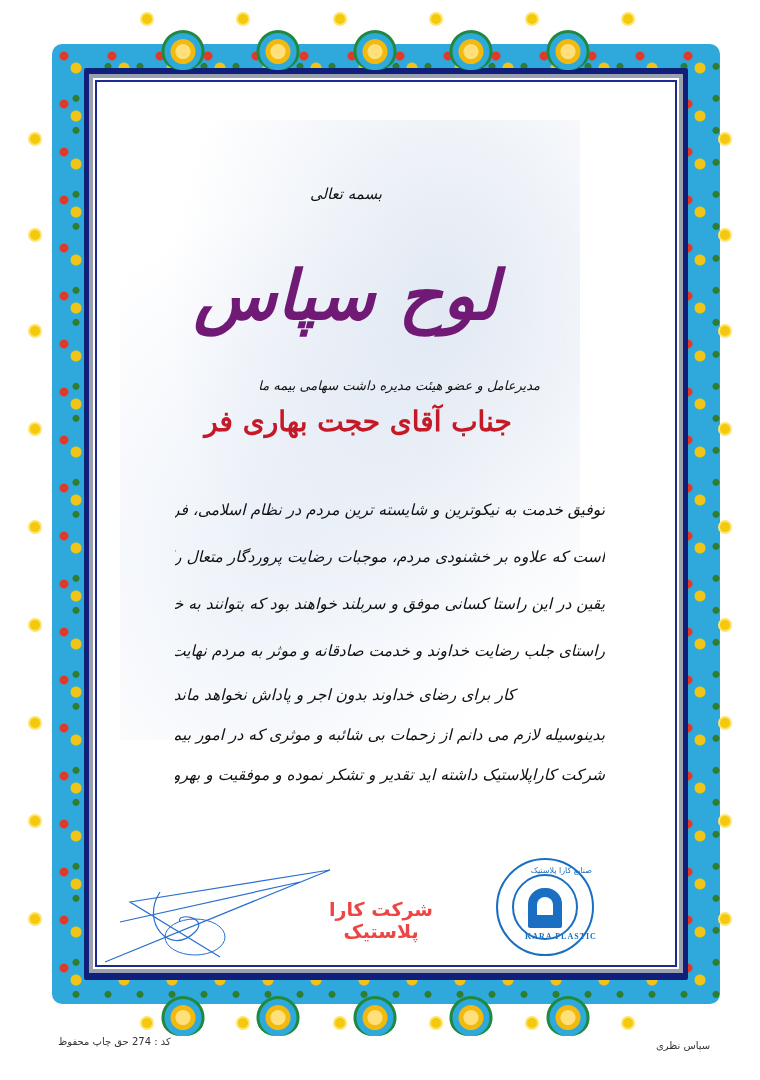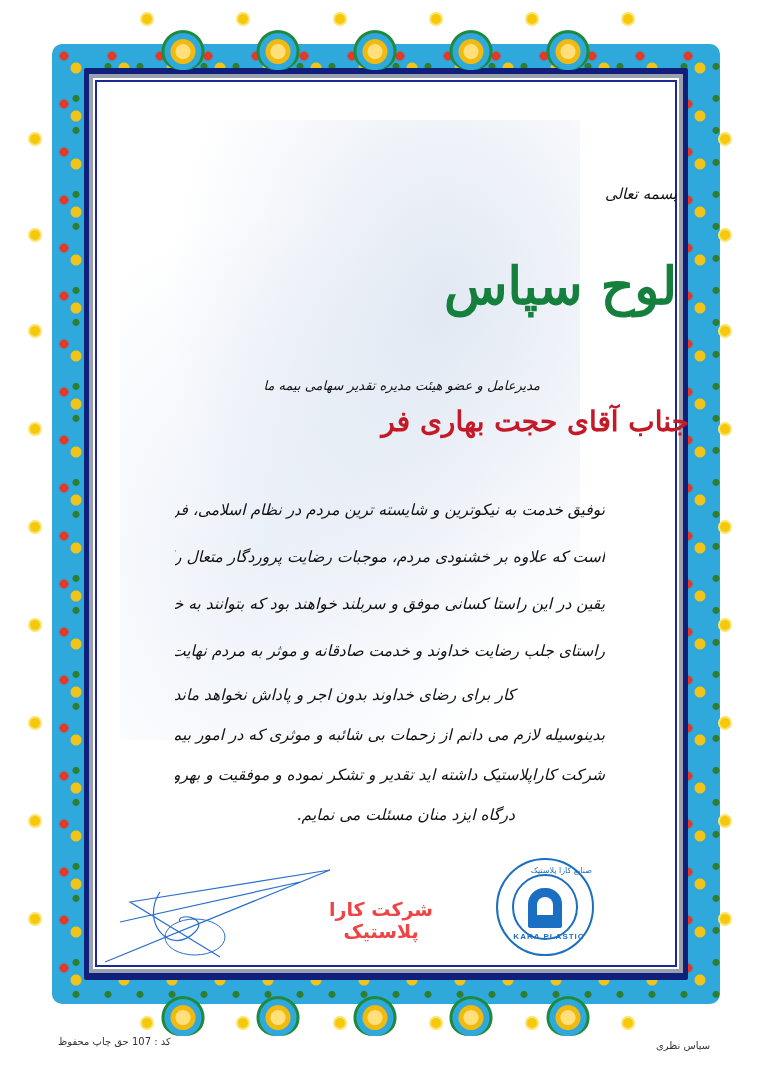--- a/index.html
+++ b/index.html
@@ -45,25 +45,25 @@
     }
     .marble {
       position: absolute; left: 120px; top: 120px; width: 460px; height: 620px;
       background:
         radial-gradient(ellipse at 70% 30%, rgba(170,190,220,0.35), transparent 60%),
         radial-gradient(ellipse at 30% 70%, rgba(180,200,230,0.25), transparent 55%);
       pointer-events: none;
     }
     .rtl { direction: rtl; unicode-bidi: embed; }
     .headline {
-      position: absolute; left: 1px; width: 676px; 
+      position: absolute; left: 8px; width: 676px; text-align: center;
       font-family: "DejaVu Serif", serif;
     }
     .bismillah { top: 185px; font-size: 15px; color: #111; font-style: italic; }
-    .title { top: 255px; font-size: 52px; color: #15803d; font-weight: bold; letter-spacing: 1px; }
+    .title { top: 255px; font-size: 68px; color: #701a75; font-weight: bold; font-style: italic; letter-spacing: 1px; }
     .subtitle {
       position: absolute; left: 200px; width: 340px; top: 378px; text-align: right;
       font-size: 13px; color: #111; font-style: italic; font-family: "DejaVu Serif", serif;
     }
     .recipient { top: 405px; font-size: 28px; color: #c41a28; font-weight: bold; padding-left: 12px; }
     .body-text {
       position: absolute; left: 175px; width: 430px; top: 487px;
       font-family: "DejaVu Serif", serif; font-size: 15.5px; color: #111;
       font-style: italic; text-align: justify; text-align-last: right;
     }
@@ -85,23 +85,23 @@
     }
     .logo-mark {
       position: absolute; left: 30px; top: 28px; width: 34px; height: 40px;
       background: #1b6fc2; border-radius: 16px 16px 2px 2px;
     }
     .logo-mark::after {
       content: ""; position: absolute; left: 9px; top: 9px; width: 16px; height: 18px;
       background: #fff; border-radius: 8px 8px 0 0;
     }
     .logo-text-en {
-      position: absolute; left: 4px; width: 94px; top: 72px; text-align: center;
+      position: absolute; left: 16px; width: 94px; top: 72px; text-align: center;
       font-size: 8px; font-weight: bold; color: #1b6fc2; letter-spacing: 1px;
-      font-family: Liberation Sans, sans-serif;
+      font-family: Liberation Serif, serif;
     }
     .logo-text-fa {
       position: absolute; left: 0; width: 94px; top: 6px; text-align: right;
       font-size: 8px; color: #1b6fc2; font-family: "DejaVu Sans", sans-serif;
     }
     .footer-left {
       position: absolute; left: 58px; top: 1036px; font-size: 10px; color: #333;
       font-family: "DejaVu Sans", sans-serif;
     }
     .footer-right {
@@ -161,42 +161,41 @@
   <div class="tip" style="left:720px;top:718px"></div>
   <div class="tip" style="left:720px;top:816px"></div>
   <div class="tip" style="left:720px;top:914px"></div>
 </div>
 
 <div class="panel"></div>
 <div class="marble"></div>
 
 <div class="headline bismillah rtl">بسمه تعالی</div>
 <div class="headline title rtl">لوح سپاس</div>
-<div class="subtitle rtl">مدیرعامل و عضو هیئت مدیره تقدیر سهامی بیمه ما</div>
+<div class="subtitle rtl">مدیرعامل و عضو هیئت مدیره داشت سهامی بیمه ما</div>
 <div class="headline recipient rtl">جناب آقای حجت بهاری فر</div>
 
 <div class="body-text rtl">
   <div class="body-line">توفیق خدمت به نیکوترین و شایسته ترین مردم در نظام اسلامی، فرصت گرانبها و پرافتخاری</div>
   <div class="body-line">است که علاوه بر خشنودی مردم، موجبات رضایت پروردگار متعال را در پی خواهد داشت و به</div>
   <div class="body-line">یقین در این راستا کسانی موفق و سربلند خواهند بود که بتوانند به خوبی از این فرصت مسئولیت در</div>
   <div class="body-line">راستای جلب رضایت خداوند و خدمت صادقانه و موثر به مردم نهایت استفاده را ببرند و قطعا</div>
   <div class="body-line short tight" style="padding-right:90px">کار برای رضای خداوند بدون اجر و پاداش نخواهد ماند.</div>
   <div class="body-line tight">بدینوسیله لازم می دانم از زحمات بی شائبه و موثری که در امور بیمه ای و همچنین حسن همکاری با</div>
   <div class="body-line tight">شرکت کاراپلاستیک داشته اید تقدیر و تشکر نموده و موفقیت و بهروزی روزافزونتان را از</div>
-  <div class="body-line short tight" style="padding-right:90px">درگاه ایزد منان مسئلت می نمایم.</div>
 </div>
 
 <svg class="signature" viewBox="0 0 240 110">
   <path d="M5 100 L230 8 L30 40 L120 95 M60 30 C 40 60, 70 95, 95 70 C 110 55, 75 50, 80 60 M20 60 L200 20" fill="none" stroke="#2a6fd0" stroke-width="1.2"></path>
   <ellipse cx="95" cy="75" rx="30" ry="18" fill="none" stroke="#2a6fd0" stroke-width="1"></ellipse>
 </svg>
 
 <div class="company-sign rtl">شرکت کارا پلاستیک</div>
 
 <div class="logo">
   <div class="logo-text-fa rtl">صنایع کارا پلاستیک</div>
   <div class="logo-inner"></div>
   <div class="logo-mark"></div>
   <div class="logo-text-en">KARA PLASTIC</div>
 </div>
 
-<div class="footer-left rtl">کد : 107 حق چاپ محفوظ</div>
+<div class="footer-left rtl">کد : 274 حق چاپ محفوظ</div>
 <div class="footer-right rtl">سپاس نظری</div>
 
 </body></html>

